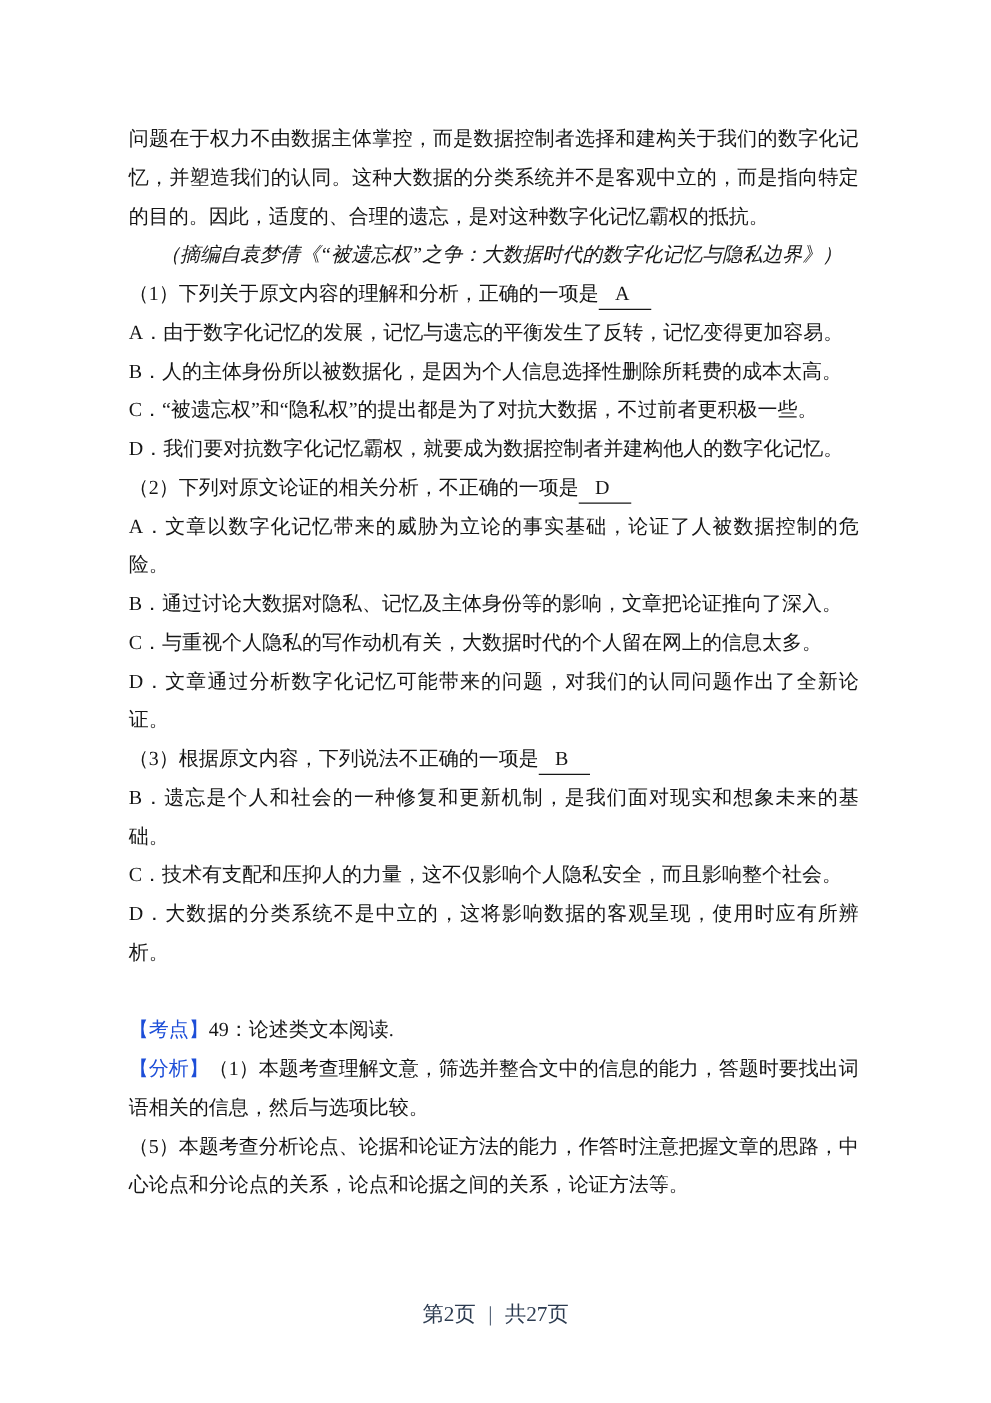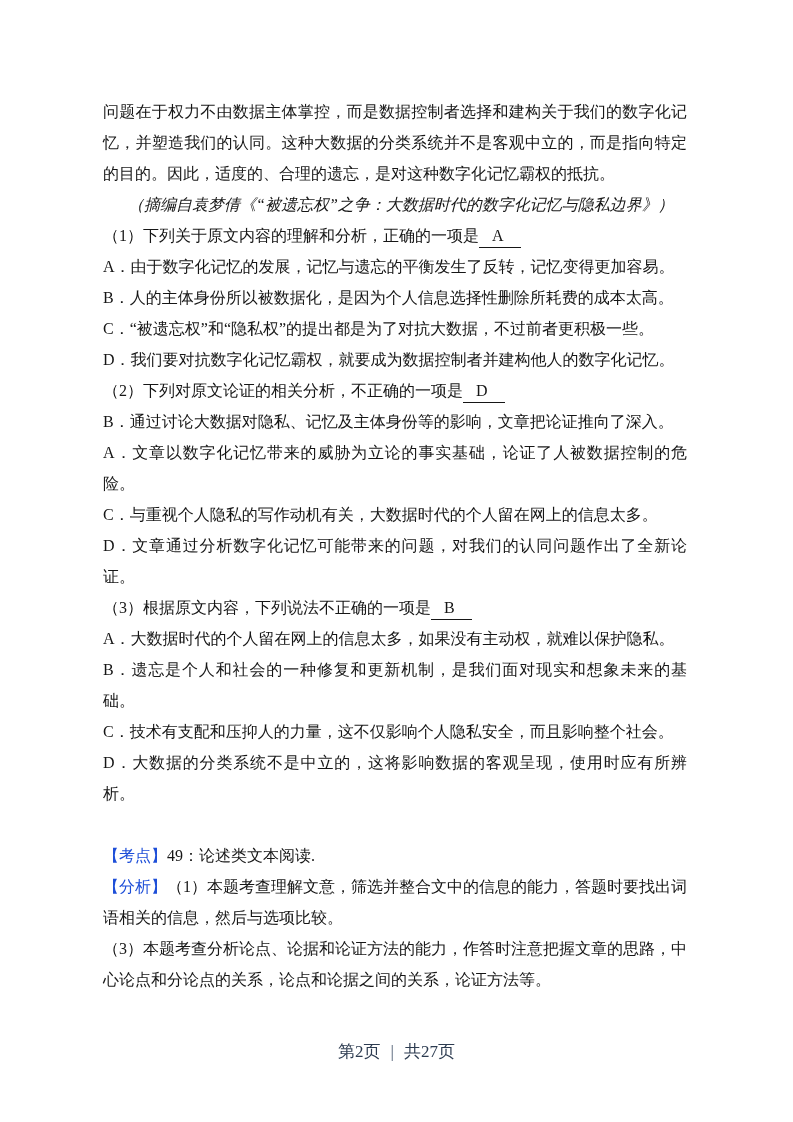--- a/index.html
+++ b/index.html
@@ -62,38 +62,37 @@
     <div>
       <p class="line"><span>（1）下列关于原文内容的理解和分析，正确的一项是</span><span class="answer">A</span></p>
       <p class="line">A．由于数字化记忆的发展，记忆与遗忘的平衡发生了反转，记忆变得更加容易。</p>
       <p class="line">B．人的主体身份所以被数据化，是因为个人信息选择性删除所耗费的成本太高。</p>
       <p class="line">C．“被遗忘权”和“隐私权”的提出都是为了对抗大数据，不过前者更积极一些。</p>
       <p class="line">D．我们要对抗数字化记忆霸权，就要成为数据控制者并建构他人的数字化记忆。</p>
     </div>
 
     <div>
       <p class="line"><span>（2）下列对原文论证的相关分析，不正确的一项是</span><span class="answer">D</span></p>
+      <p class="line">A．文章以数字化记忆带来的威胁为立论的事实基础，论证了人被数据控制的危险。</p>
       <p class="line">B．通过讨论大数据对隐私、记忆及主体身份等的影响，文章把论证推向了深入。</p>
-      <p class="line">A．文章以数字化记忆带来的威胁为立论的事实基础，论证了人被数据控制的危险。</p>
       <p class="line">C．与重视个人隐私的写作动机有关，大数据时代的个人留在网上的信息太多。</p>
       <p class="line">D．文章通过分析数字化记忆可能带来的问题，对我们的认同问题作出了全新论证。</p>
     </div>
 
     <div>
       <p class="line"><span>（3）根据原文内容，下列说法不正确的一项是</span><span class="answer">B</span></p>
-      <p class="line">A．大数据时代的个人留在网上的信息太多，如果没有主动权，就难以保护隐私。</p>
       <p class="line">B．遗忘是个人和社会的一种修复和更新机制，是我们面对现实和想象未来的基础。</p>
       <p class="line">C．技术有支配和压抑人的力量，这不仅影响个人隐私安全，而且影响整个社会。</p>
       <p class="line">D．大数据的分类系统不是中立的，这将影响数据的客观呈现，使用时应有所辨析。</p>
     </div>
 
     <div class="blank-line"></div>
 
     <div>
       <p class="line"><span class="note-label">【考点】</span><span>49：论述类文本阅读.</span></p>
       <p class="line"><span class="note-label">【分析】</span><span>（1）本题考查理解文意，筛选并整合文中的信息的能力，答题时要找出词语相关的信息，然后与选项比较。</span></p>
-      <p class="line">（3）本题考查分析论点、论据和论证方法的能力，作答时注意把握文章的思路，中心论点和分论点的关系，论点和论据之间的关系，论证方法等。</p>
+      <p class="line">（5）本题考查分析论点、论据和论证方法的能力，作答时注意把握文章的思路，中心论点和分论点的关系，论点和论据之间的关系，论证方法等。</p>
     </div>
 
   </div>
 
   <div class="footer"><span>第2页</span><span class="sep">|</span><span>共27页</span></div>
 </div>
 
 </body></html>

